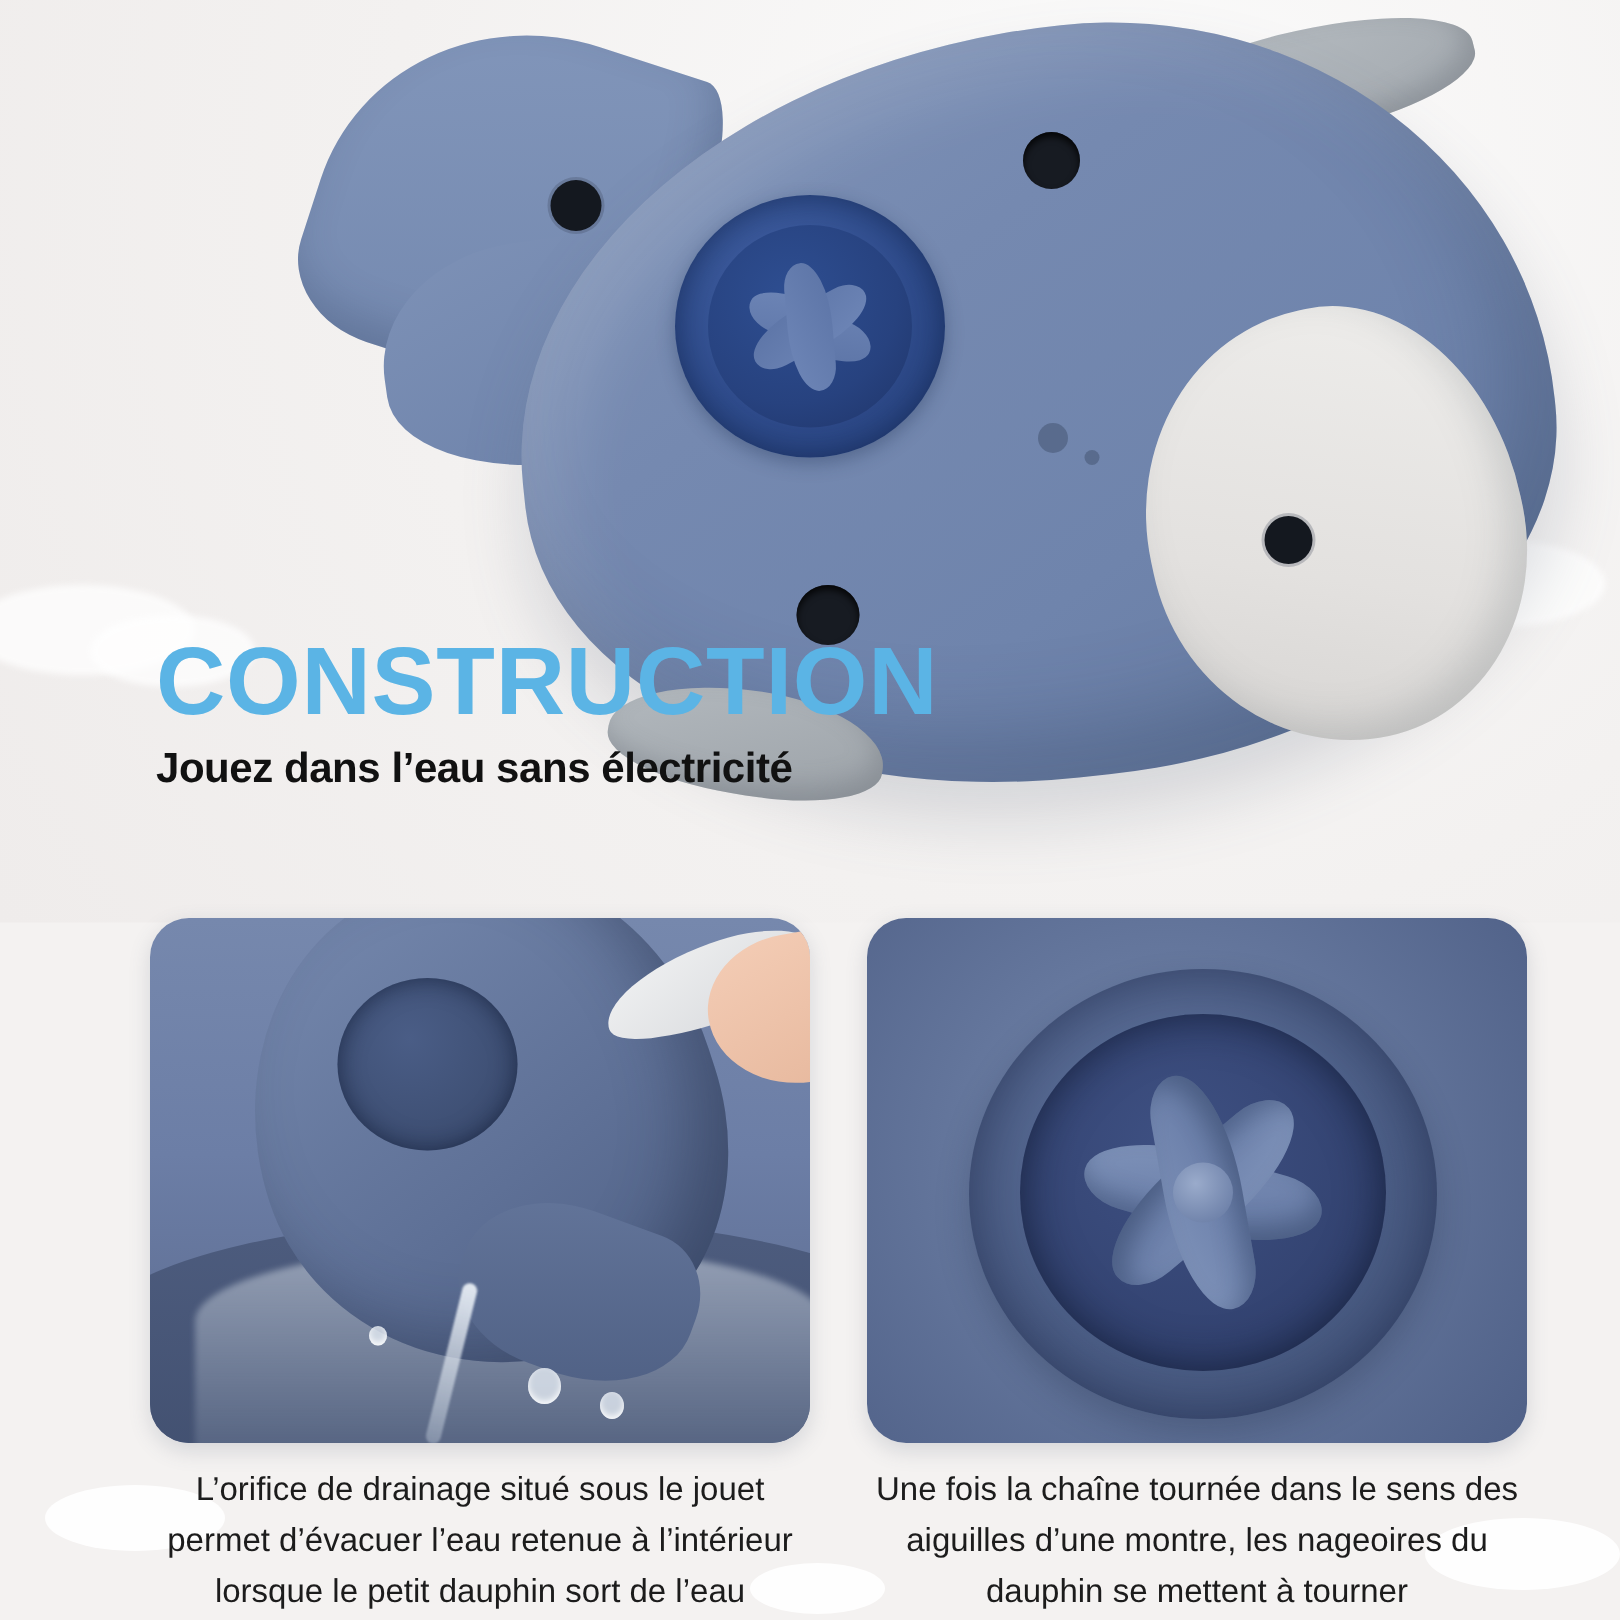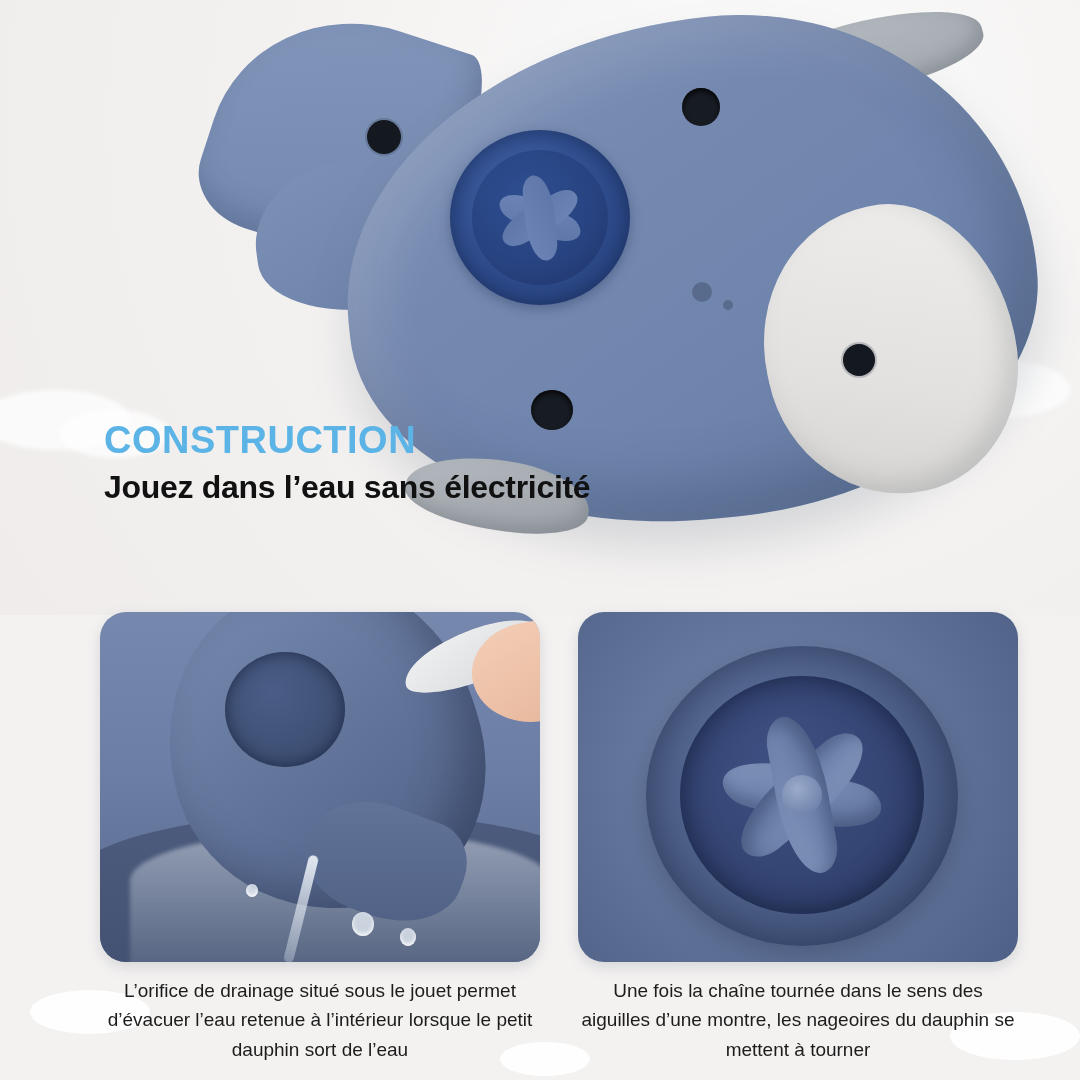--- a/index.html
+++ b/index.html
@@ -166,30 +166,30 @@
   }
 
   
   .headline {
     position: absolute;
     left: 104px;
     top: 420px;
     width: 900px;
   }
   .title-accent {
-    font-size: 38px;
+    font-size: 64px;
     font-weight: bold;
     line-height: 1.07;
     letter-spacing: .5px;
     color: #5bb4e5;
     margin: 0;
   }
   .subtitle {
     margin: 8px 0 0 0;
-    font-size: 32px;
+    font-size: 28px;
     font-weight: bold;
     color: #111111;
     letter-spacing: -.3px;
   }
 
   
   .panels {
     position: absolute;
     left: 0;
     top: 612px;
@@ -351,21 +351,21 @@
     height: 40px;
     margin-left: -20px;
     margin-top: -20px;
     border-radius: 50%;
     background: radial-gradient(circle at 38% 35%, #9aabcb 0%, #7386ad 70%, #64779f 100%);
   }
 
   .caption {
     margin-top: 14px;
     text-align: center;
-    font-size: 19px;
+    font-size: 22px;
     line-height: 1.55;
     color: #1c1c1c;
   }
 
   
   .cloud-b {
     position: absolute;
     background: #ffffff;
     border-radius: 50%;
     opacity: .9;

